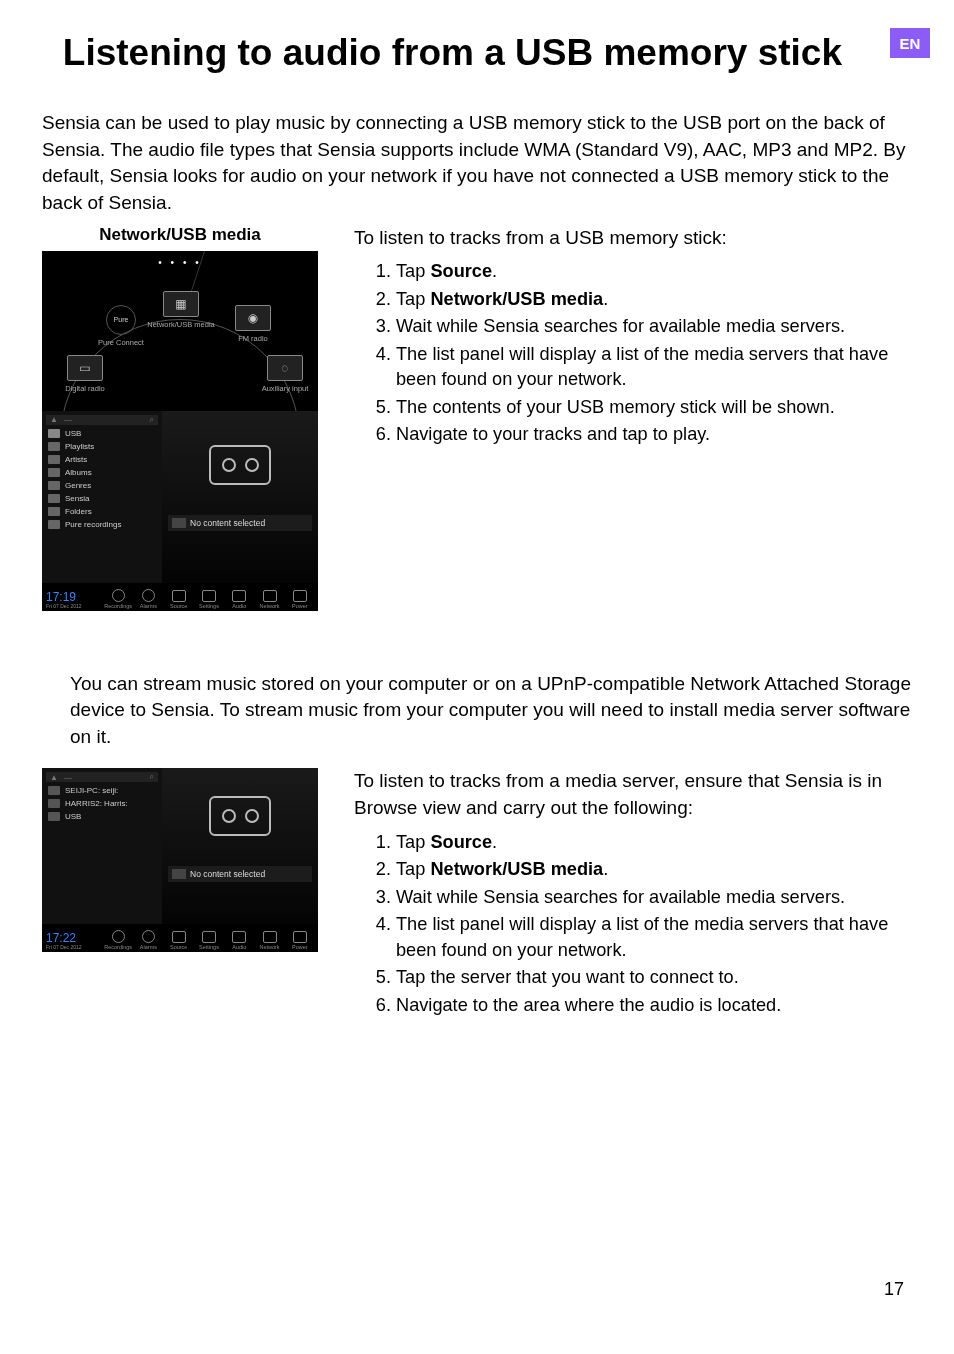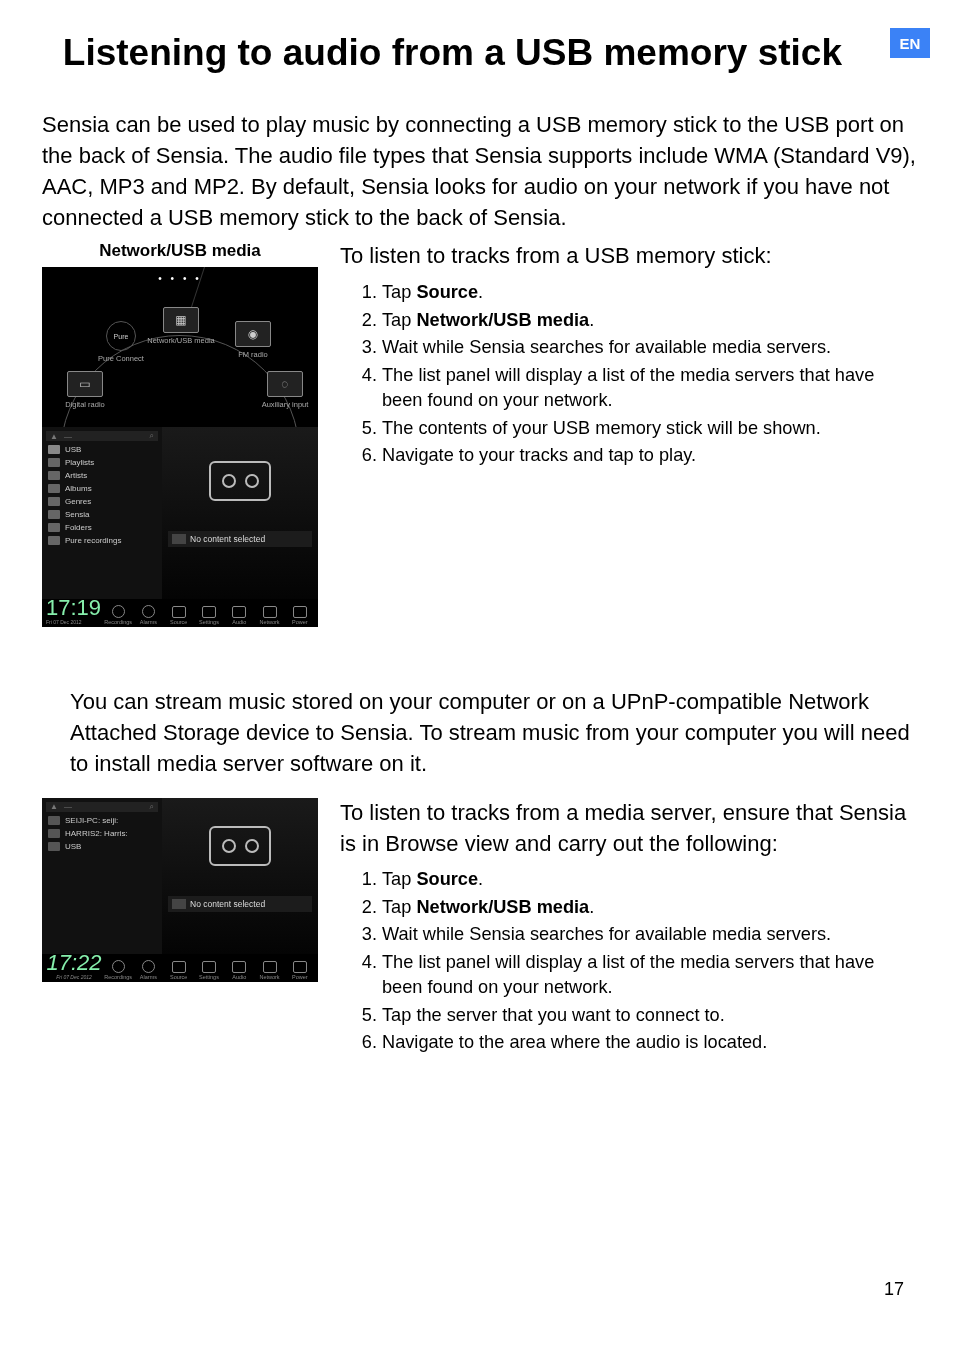--- a/index.html
+++ b/index.html
@@ -11,47 +11,47 @@
     color: #000;
     position: relative;
     padding: 30px 38px 30px 42px;
   }
   .lang-badge {
     position: absolute;
     top: 28px;
     right: 24px;
     width: 40px;
     height: 30px;
-    background: #3b82f6;
+    background: #8b5cf6;
     color: #fff;
     font-weight: bold;
     font-size: 15px;
     display: flex;
     align-items: center;
     justify-content: center;
   }
   h1 {
     font-size: 37px;
     font-weight: bold;
     line-height: 1.25;
     margin-bottom: 34px;
     max-width: 800px;
     text-align: right;
   }
   .para {
-    font-size: 22px;
+    font-size: 19px;
     line-height: 1.4;
     margin-bottom: 8px;
   }
   .section {
     margin-bottom: 60px;
   }
   .two-col {
     display: flex;
-    gap: 22px;
+    gap: 36px;
   }
   .left-col { width: 276px; flex: none; }
   .right-col { flex: 1; }
   .fig-caption {
     font-weight: bold;
     font-size: 17px;
     text-align: center;
     margin-bottom: 6px;
   }
   ol.steps {
@@ -129,21 +129,21 @@
     position: absolute; left: 6px; right: 6px; top: 104px;
     background: #1c1c1c; padding: 3px 4px; display:flex; gap:4px; align-items:center;
     color:#ddd; font-size:8.5px;
   }
   .browser .nocontent .th { width:14px;height:10px;background:#444; }
   .statusbar {
     position: absolute; left:0; right:0; bottom:0; height: 28px;
     background: #000; display:flex; align-items:flex-end; padding:0 4px 2px;
     color:#ccc; gap:2px;
   }
-  .statusbar .clock { font-size: 22px; color:#86efac; font-weight:300; min-width:52px; line-height:1; }
+  .statusbar .clock { font-size: 12px; color:#3b82f6; font-weight:300; min-width:52px; line-height:1; }
   .statusbar .sbcell {
     display:flex; flex-direction:column; align-items:center; gap:1px;
     flex:1; font-size:5.5px; color:#888;
   }
   .statusbar .sbcell .ic { width:14px;height:12px;border:1px solid #888;border-radius:2px; }
   .statusbar .sbcell .ic.round { border-radius:50%; width:13px; height:13px; }
 
   
   .fig2 { width: 276px; }
   .browser2 {
@@ -330,21 +330,21 @@
             <div class="cassette" style="position:absolute;left:50%;top:28px;transform:translateX(-50%);width:62px;height:40px;border:2px solid #bbb;border-radius:6px;display:flex;align-items:center;justify-content:space-around;padding:0 6px;">
               <div style="width:14px;height:14px;border:2px solid #bbb;border-radius:50%;"></div>
               <div style="width:14px;height:14px;border:2px solid #bbb;border-radius:50%;"></div>
             </div>
             <div style="position:absolute;left:6px;right:6px;top:98px;background:#1c1c1c;padding:3px 4px;display:flex;gap:4px;align-items:center;color:#ddd;font-size:8.5px;">
               <div style="width:14px;height:10px;background:#444;"></div>
                 <span>No content selected</span>
             </div>
           </div>
           <div class="statusbar">
-            <div style="display:flex;flex-direction:column;align-items:center;min-width:56px;font-style:italic;">
+            <div style="display:flex;flex-direction:column;align-items:flex-start;min-width:56px;">
               <span class="clock">17:22</span>
               <span style="font-size:5px;color:#888">Fri 07 Dec 2012</span>
             </div>
             <div class="sbcell">
                 <div class="ic round"></div>
                 <span>Recordings</span>
               </div>
             <div class="sbcell">
                 <div class="ic round"></div>
                 <span>Alarms</span>

